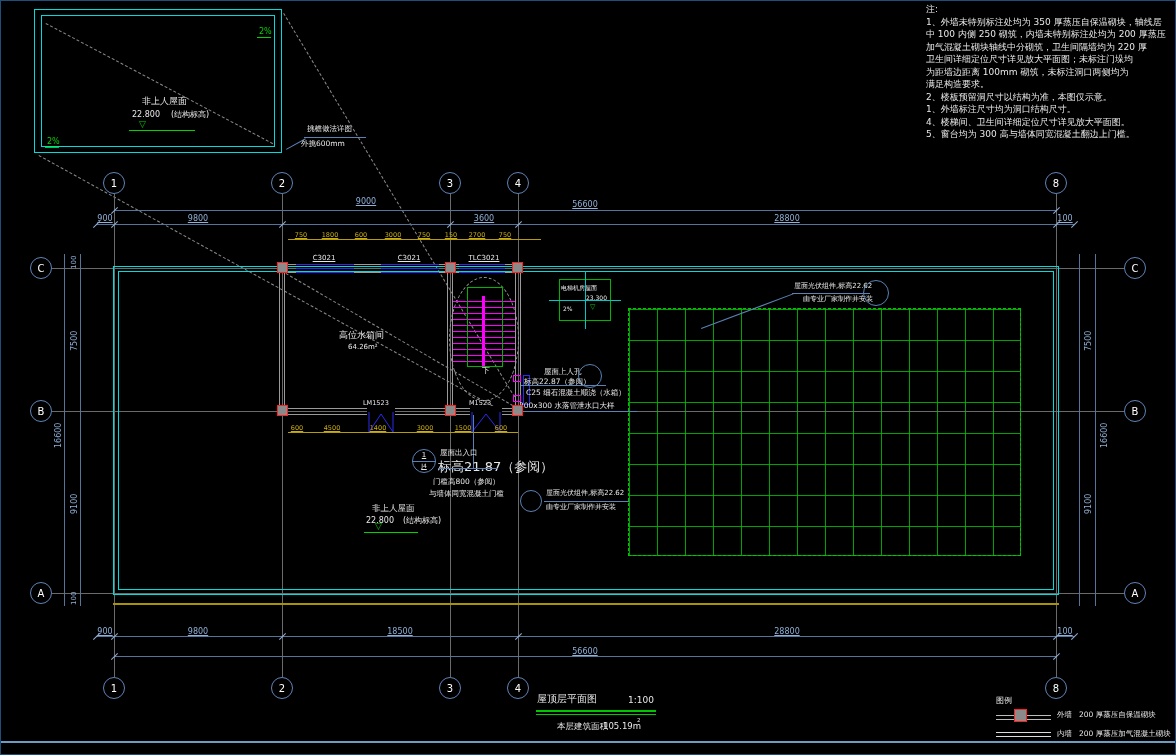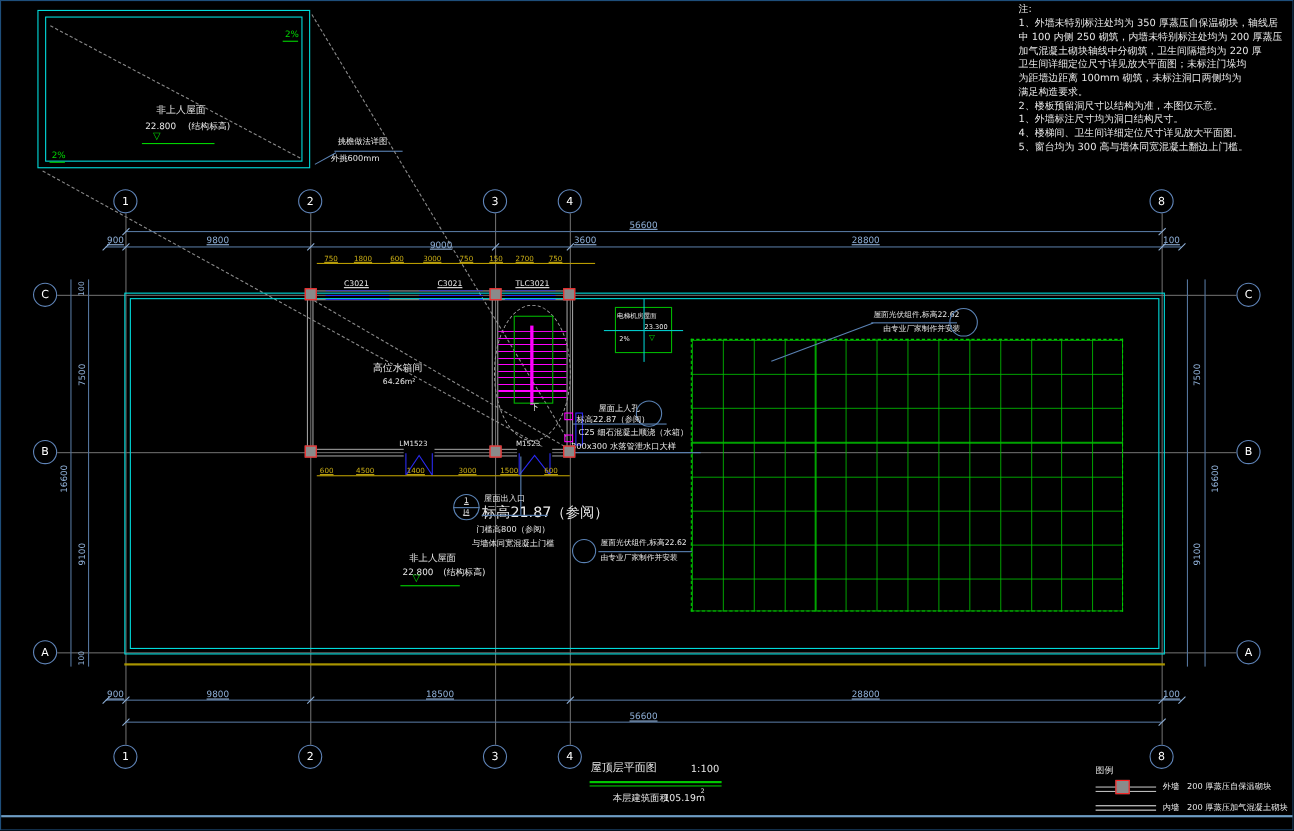--- a/index.html
+++ b/index.html
@@ -104,22 +104,22 @@
   <div class="bubble" style="left:1123px;top:581px;">A</div>
 
   <div class="hl" style="left:113px;top:209px;width:942px;"></div>
   <div class="t dim c" style="left:584px;top:200px;">56600</div>
   <div class="tick" style="left:109px;top:209px;"></div>
   <div class="tick" style="left:1051px;top:209px;"></div>
 
   <div class="hl" style="left:95px;top:223px;width:978px;"></div>
   <div class="t dim c" style="left:104px;top:214px;">900</div>
   <div class="t dim c" style="left:197px;top:214px;">9800</div>
-  <div class="t dim c" style="left:365px;top:218px;margin-left:35px;">9000</div>
-  <div class="t dim c" style="left:483px;top:214px;margin-left:48px;">3600</div>
+  <div class="t dim c" style="left:365px;top:197px;">9000</div>
+  <div class="t dim c" style="left:483px;top:214px;">3600</div>
   <div class="t dim c" style="left:786px;top:214px;">28800</div>
   <div class="t dim c" style="left:1064px;top:214px;">100</div>
   <div class="tick" style="left:91px;top:223px;"></div>
   <div class="tick" style="left:109px;top:223px;"></div>
   <div class="tick" style="left:277px;top:223px;"></div>
   <div class="tick" style="left:445px;top:223px;"></div>
   <div class="tick" style="left:513px;top:223px;"></div>
   <div class="tick" style="left:1051px;top:223px;"></div>
   <div class="tick" style="left:1069px;top:223px;"></div>
 

